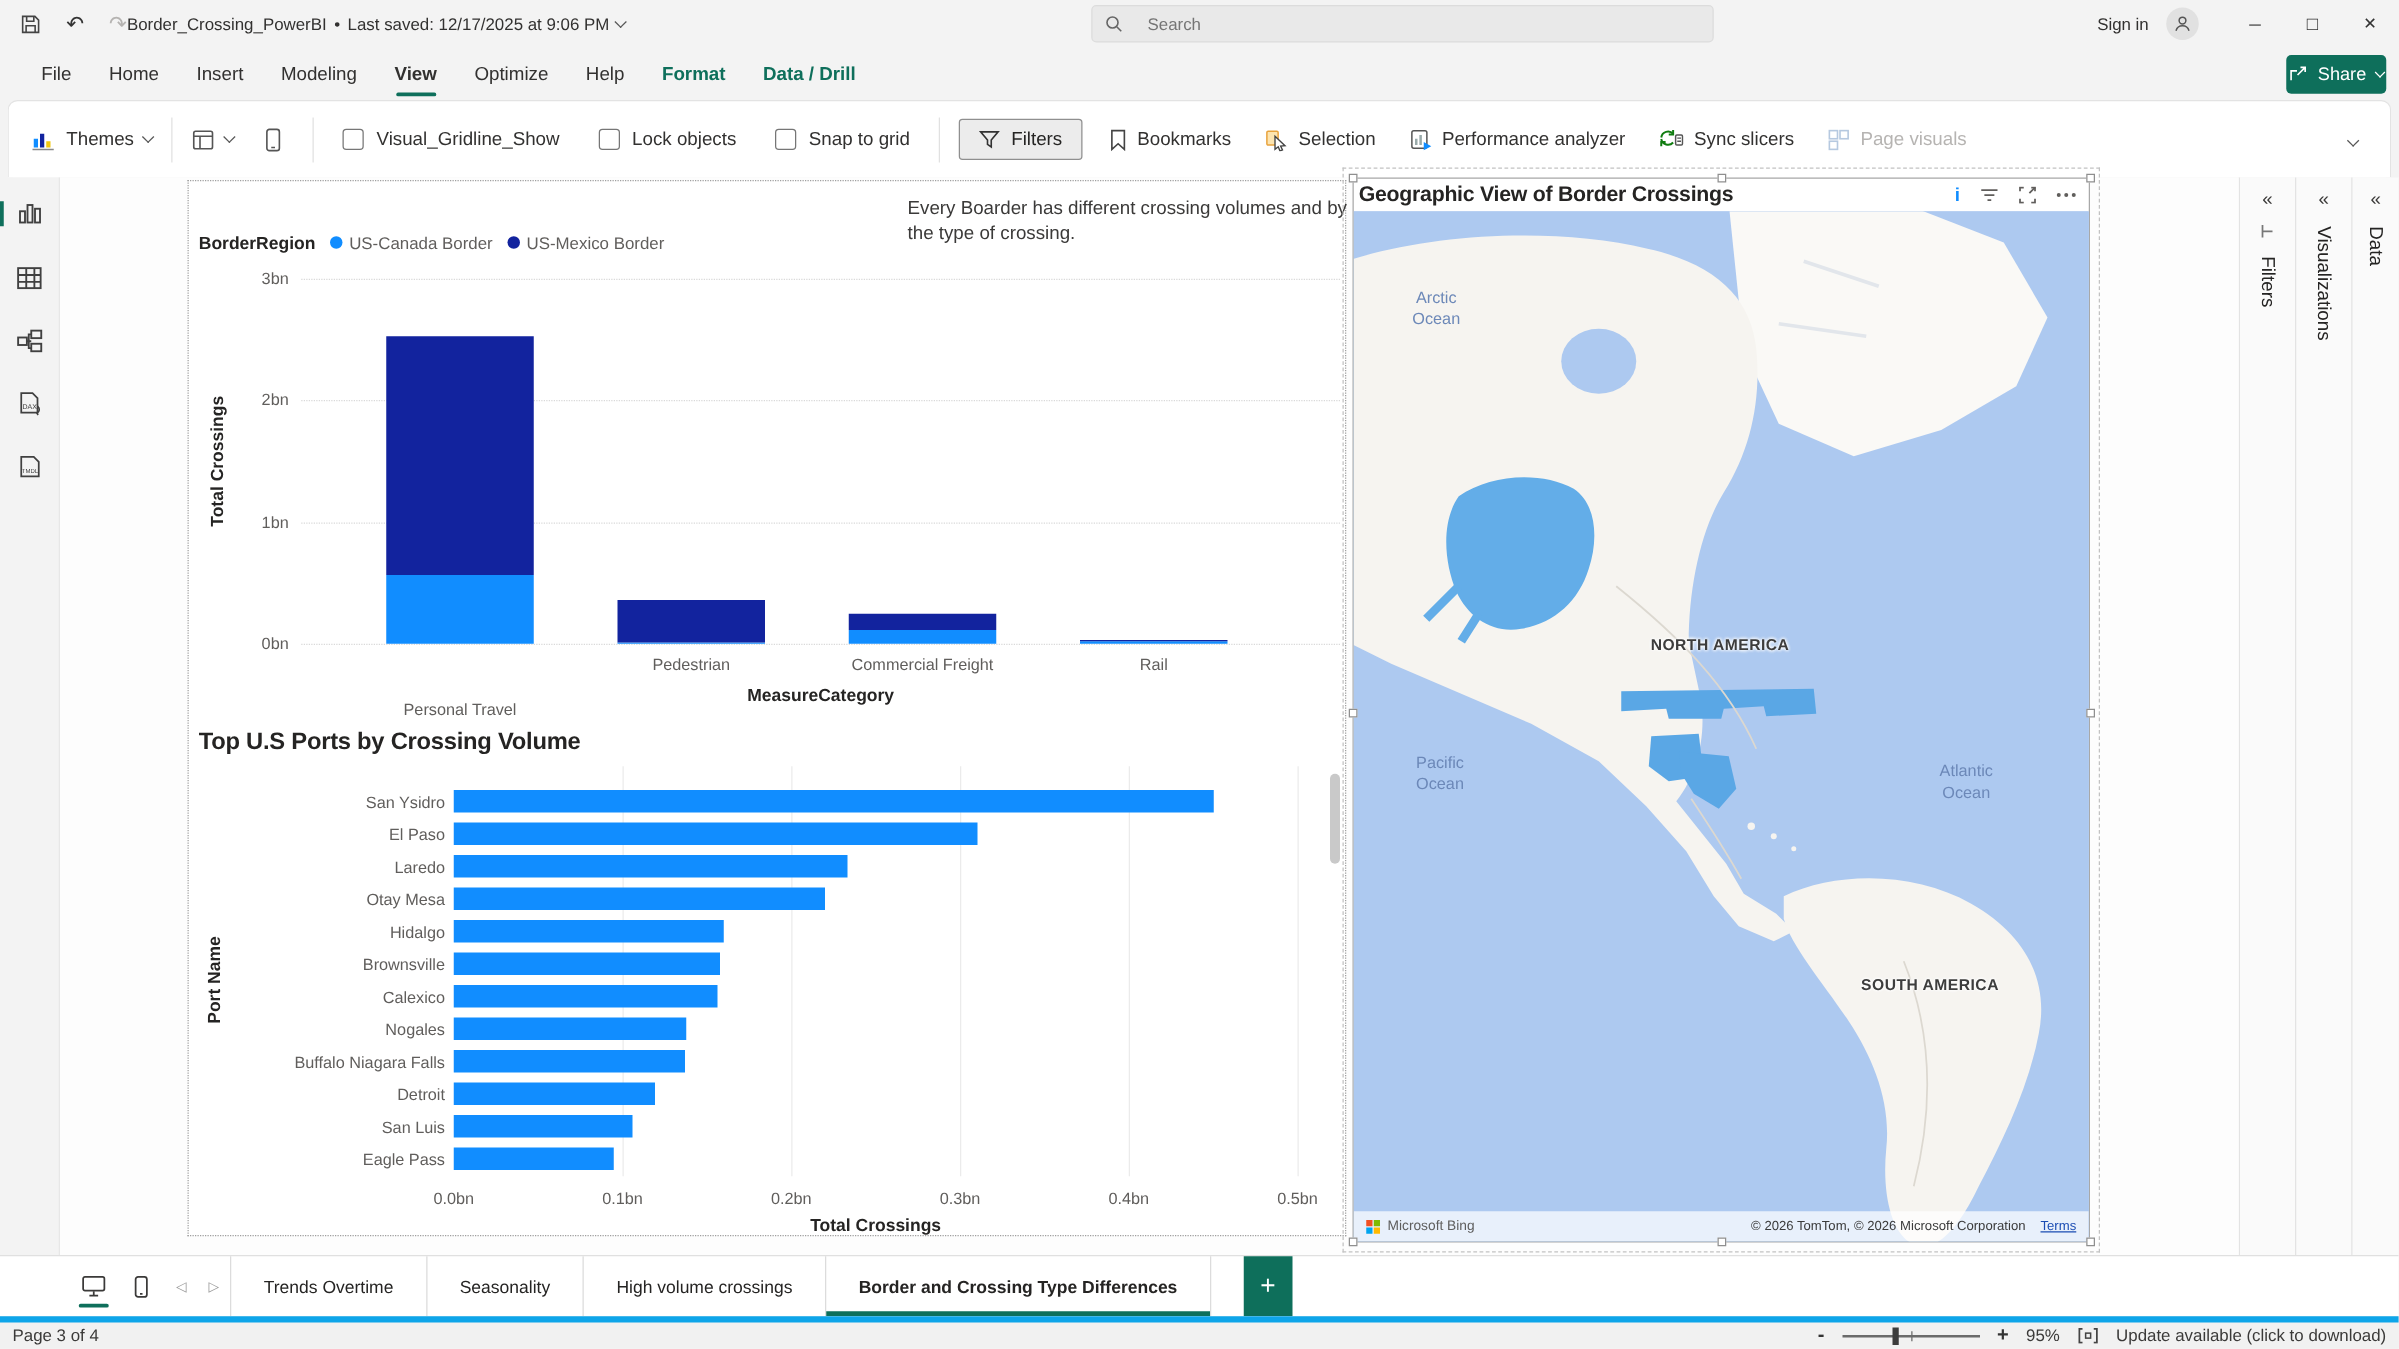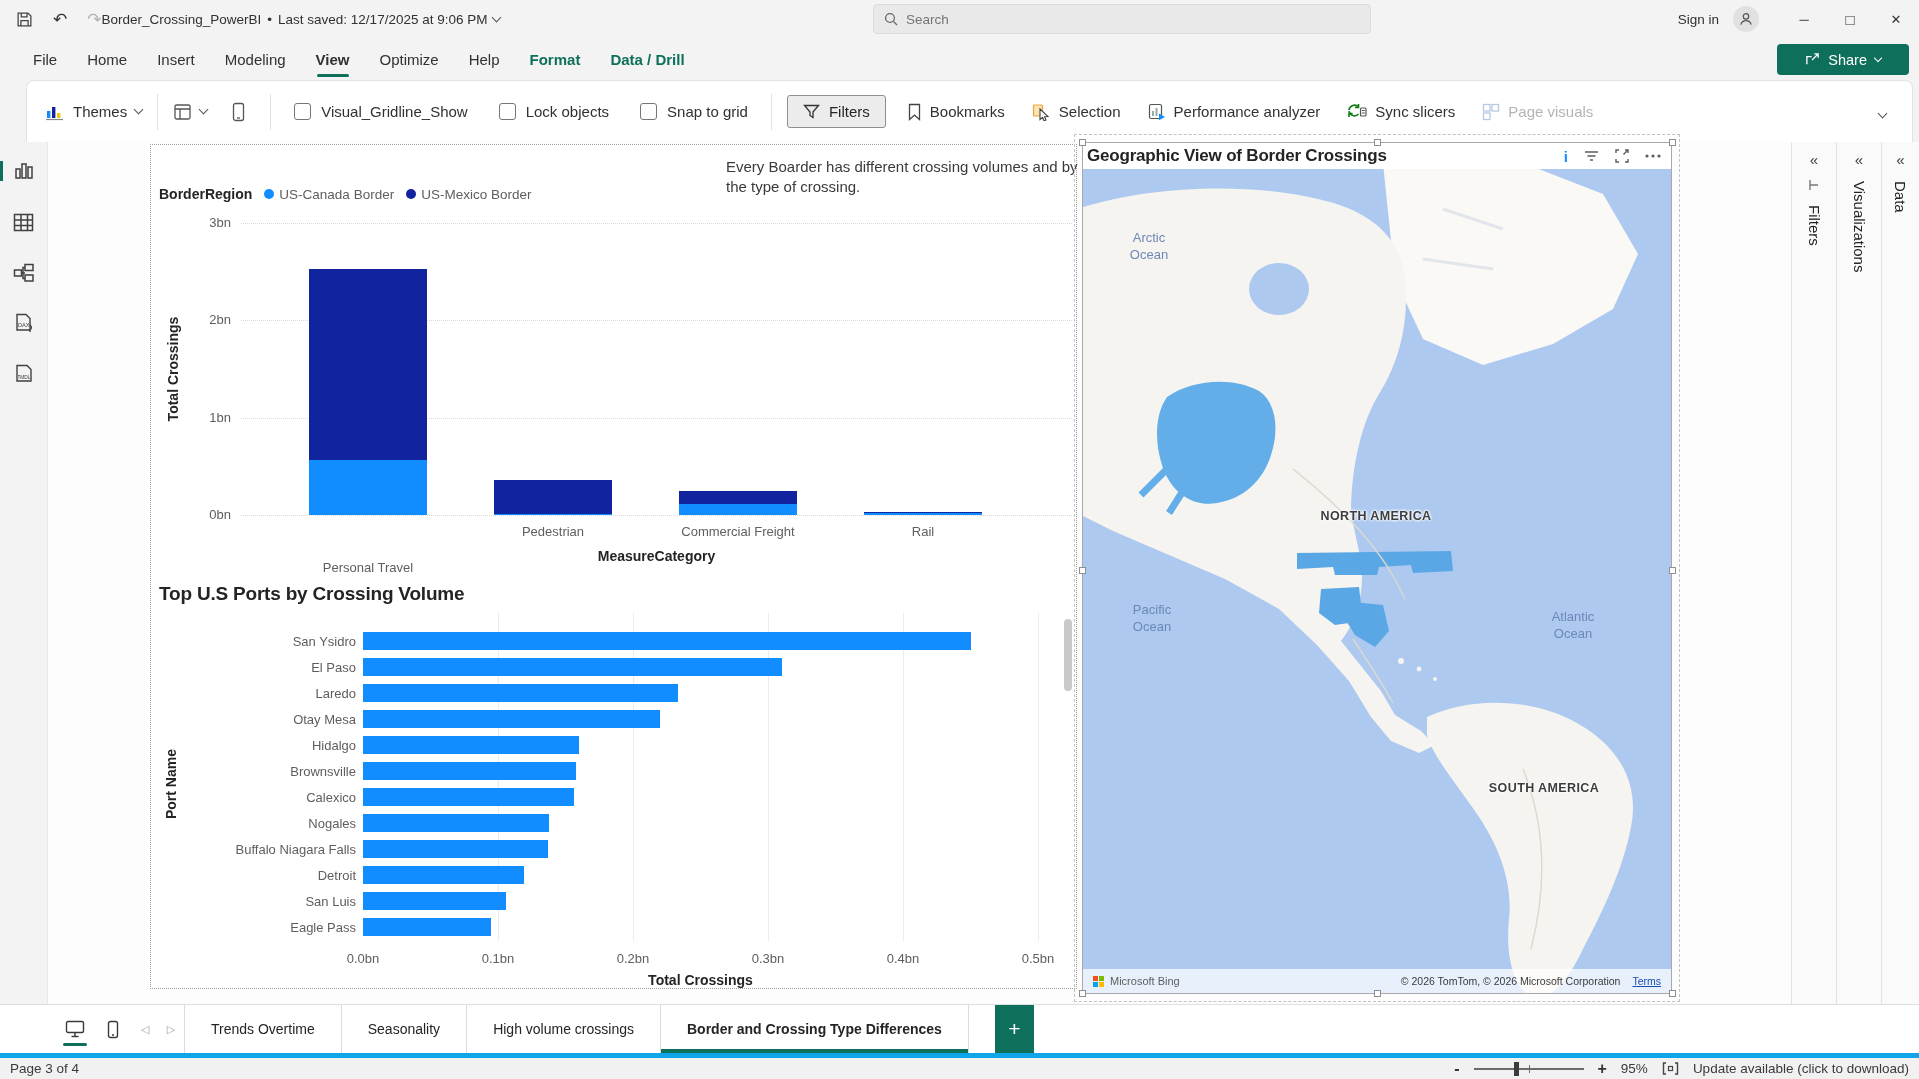--- a/index.html
+++ b/index.html
@@ -10,47 +10,47 @@
   
   .titlebar { position:absolute; top:0; left:0; right:0; height:38px; background:#f3f3f3;
     display:flex; align-items:center; }
   .tb-icons { display:flex; align-items:center; gap:20px; margin-left:16px; }
   .tb-btn { font-size:17px; color:#333; cursor:default; line-height:1; }
   .tb-btn.disabled { color:#b5b3b1; }
   .tb-title { font-size:13.5px; color:#323130; display:flex; align-items:center; gap:6px; }
   .chev { width:7px; height:7px; border-right:1.5px solid #555; border-bottom:1.5px solid #555;
     display:inline-block; transform:rotate(45deg); margin-top:-4px; }
   .searchbox { position:absolute; left:873px; top:4px; width:498px; height:30px; background:#e9e9e9;
-    border:1px solid #dcdcdc; border-radius:4px; display:flex; align-items:center; padding:0 10px; gap:8px; }
+    border:1px solid #dcdcdc; border-radius:4px; display:flex; align-items:center; padding:0 10px; gap:20px; }
   .searchbox input { border:none; background:transparent; outline:none; font-size:13.5px; color:#444;
     width:100%; font-family:inherit; }
   .tb-right { position:absolute; right:0; top:0; height:38px; display:flex; align-items:center; }
   .signin { font-size:13.5px; margin-right:14px; color:#323130; }
   .avatar { width:26px; height:26px; border-radius:50%; background:#e1e1e1; display:flex;
     align-items:center; justify-content:center; margin-right:22px; }
   .winbtn { width:46px; height:38px; display:flex; align-items:center; justify-content:center;
     font-size:13px; color:#333; }
 
   
   .menubar { position:absolute; top:38px; left:0; right:0; height:42px; background:#f3f3f3;
     display:flex; align-items:center; padding-left:18px; }
   .menu-item { padding:0 15px; font-size:15px; color:#323130; position:relative; height:100%;
     display:flex; align-items:center; }
   .menu-item.accent { color:#0E6F5B; font-weight:700; }
   .menu-item.active { font-weight:700; }
   .menu-item.active::after { content:""; position:absolute; left:50%; transform:translateX(-50%);
     bottom:3px; width:32px; height:3px; border-radius:2px; background:#0E6F5B; }
-  .sharebtn { position:absolute; right:10px; top:6px; height:31px; padding:0 28px; background:#0E6F5B;
+  .sharebtn { position:absolute; right:10px; top:6px; height:31px; padding:0 2px; background:#0E6F5B;
     color:#fff; border-radius:4px; display:flex; align-items:center; gap:8px; font-size:14.5px; }
   .sharebtn .chev { border-color:#fff; width:6px; height:6px; }
 
   
   .ribbonbar { position:absolute; top:80px; left:0; right:0; height:62px; background:#f3f3f3; padding:0 6px; }
   .ribbon-card { height:62px; background:#fff; border:1px solid #e3e3e3; border-bottom:none;
-    border-radius:8px 8px 0 0; display:flex; align-items:center; padding:0 18px; gap:15px;margin-left:20px; }
+    border-radius:8px 8px 0 0; display:flex; align-items:center; padding:0 18px; gap:15px; }
   .rb-sep { width:1px; height:36px; background:#e1e1e1; flex:none; }
   .rb-item { display:flex; align-items:center; gap:8px; font-size:15px; color:#323130; flex:none; }
   .rb-check { display:flex; align-items:center; gap:10px; font-size:15px; color:#323130; flex:none; }
   .rb-box { width:17px; height:17px; border:1px solid #767676; border-radius:3px; background:#fff; flex:none; }
   .rb-filters { display:flex; align-items:center; gap:9px; font-size:15px; border:1px solid #8f8f8f;
     background:#ececec; border-radius:3px; padding:7px 15px; flex:none; }
   .rb-item.disabled { color:#b6b4b2; }
   .rb-end-chev { margin-left:auto; margin-right:8px; }
   svg.ic { display:block; }
 

